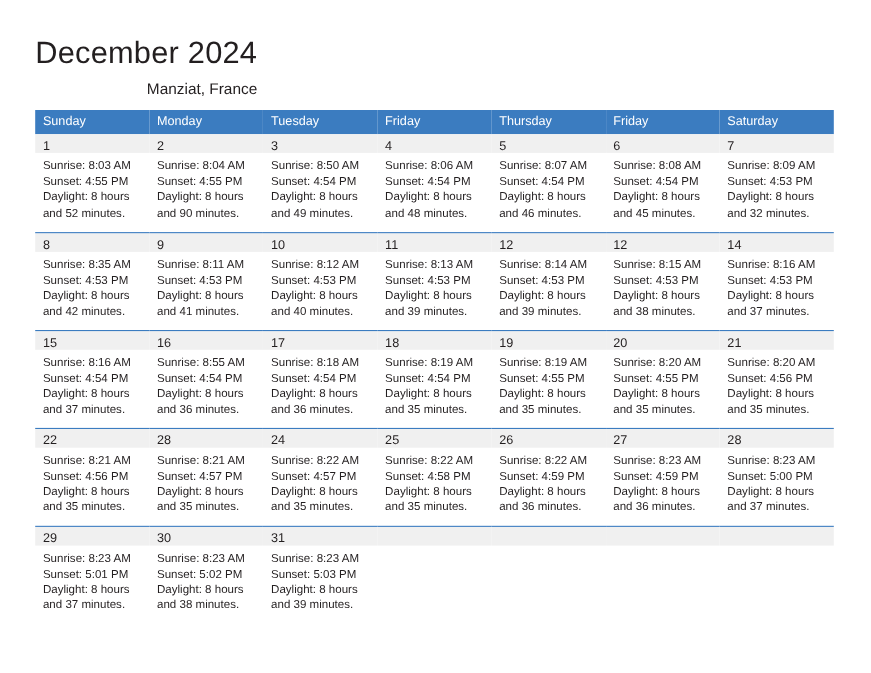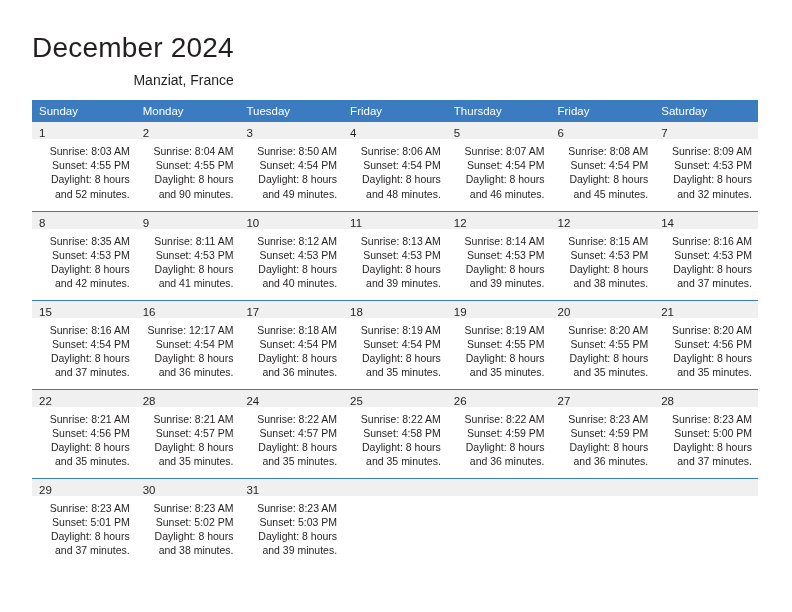--- a/index.html
+++ b/index.html
@@ -129,21 +129,20 @@
     line-height: 15px;
   }
   .cell.empty .daynum-band {
     background: #f0f0f0;
   }
   .info {
     padding: 5px 6px 0 7px;
     font-size: 10.5px;
     line-height: 14.2px;
     color: #231f20;
-    text-align: right;
   }
   .info div {
     white-space: nowrap;
   }
 </style>
 </head>
 <body>
 
 <div class="page">
 
@@ -337,21 +336,21 @@
                 <div>Sunset: 4:54 PM</div>
                 <div>Daylight: 8 hours</div>
                 <div>and 37 minutes.</div>
               </div>
             </div>
           </td>
           <td>
             <div class="cell">
               <div class="daynum-band"><span class="daynum">16</span></div>
               <div class="info">
-                <div>Sunrise: 12:17 AM</div>
+                <div>Sunrise: 8:55 AM</div>
                 <div>Sunset: 4:54 PM</div>
                 <div>Daylight: 8 hours</div>
                 <div>and 36 minutes.</div>
               </div>
             </div>
           </td>
           <td>
             <div class="cell">
               <div class="daynum-band"><span class="daynum">17</span></div>
               <div class="info">

